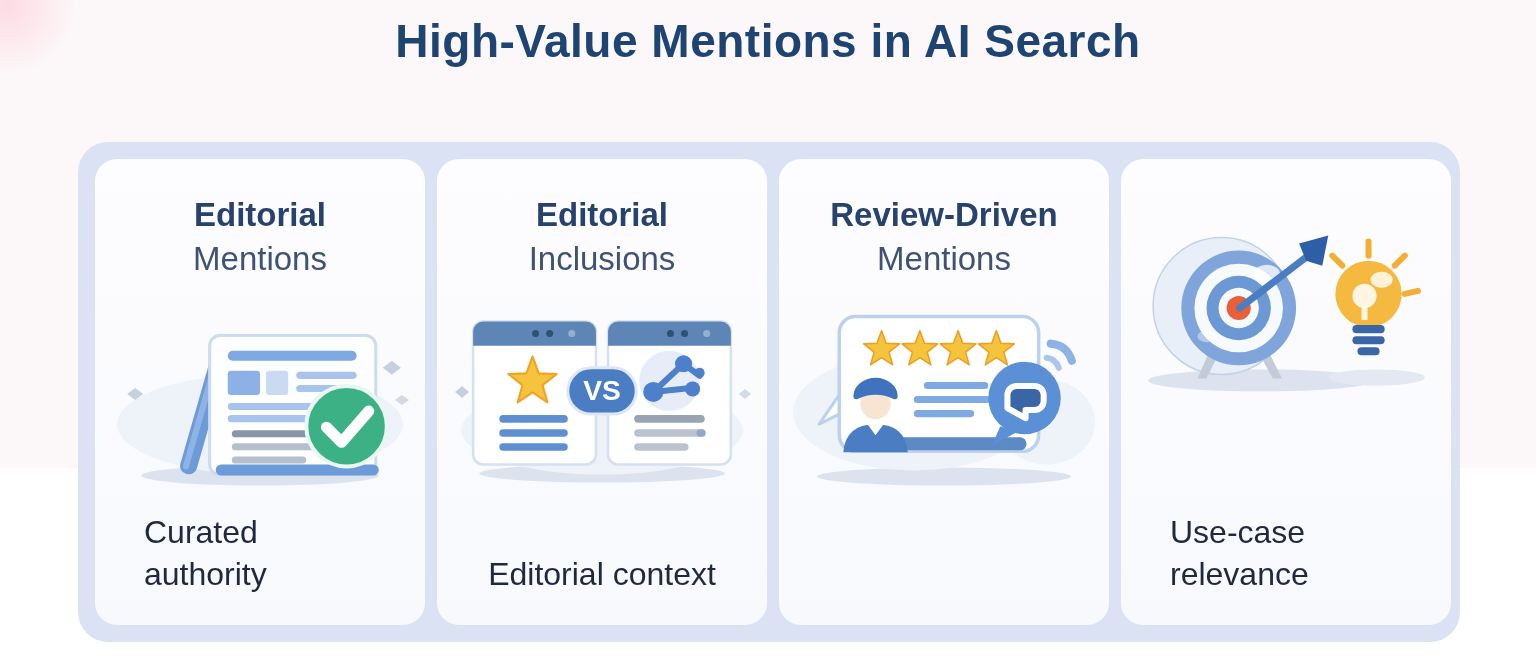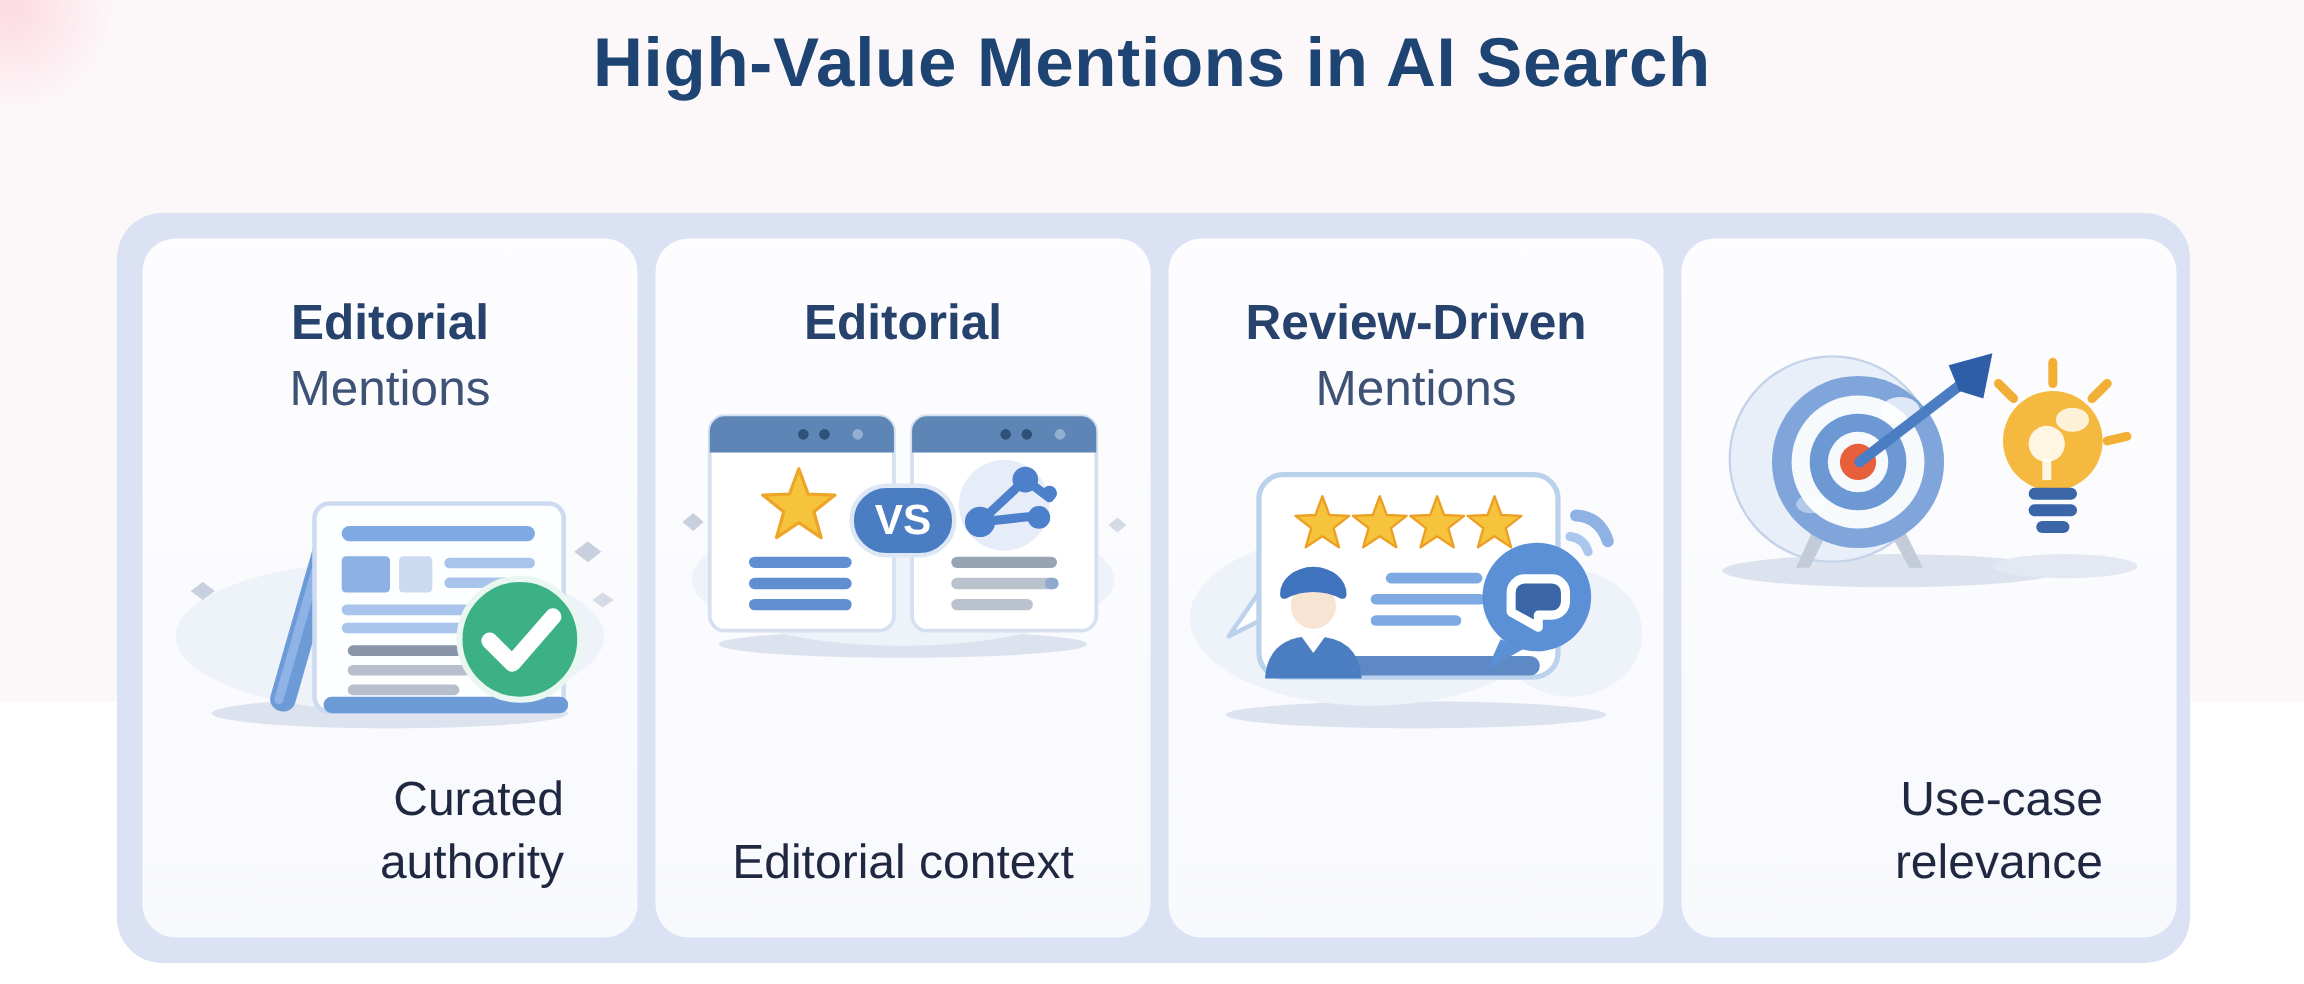--- a/index.html
+++ b/index.html
@@ -28,21 +28,21 @@
     display:flex; flex-direction:column; align-items:center;
     padding:34px 14px 20px;
   }
   .card-heading { text-align:center; font-size:33px; line-height:1.33; }
   .heading-line1 { display:block; font-weight:700; color:#27426c; }
   .heading-line2 { display:block; font-weight:400; color:#3d5275; }
   .icon-wrap { margin-top:14px; height:204px; display:flex; align-items:center; justify-content:flex-start; }
   .icon-wrap svg { width:302px; height:192px; }
   .caption {
     margin-top:auto; margin-bottom:10px;
-    text-align:right; font-size:32px; line-height:1.32;
+    text-align:left; font-size:32px; line-height:1.32;
     color:#1f2840; max-width:232px;
   }
 </style>
 </head>
 <body>
 
 <div class="canvas">
 
   <div class="title">High-Value Mentions in AI Search</div>
 
@@ -81,20 +81,21 @@
             <path d="M216 125 l15 15 l27 -31" fill="none" stroke="#ffffff" stroke-width="11" stroke-linecap="round" stroke-linejoin="round"></path>
           </g>
         </svg>
       </div>
       <div class="caption">Curated authority</div>
     </div>
 
     <div class="card">
       <div class="card-heading">
         <span class="heading-line1">Editorial</span>
+        <span class="heading-line2">Inclusions</span>
       </div>
       <div class="icon-wrap">
         <svg viewBox="0 0 300 190">
           <ellipse cx="150" cy="171" rx="122" ry="9" fill="#dde3ee"></ellipse>
           <ellipse cx="150" cy="128" rx="140" ry="44" fill="#eef2f9"></ellipse>
           <path d="M4 90 l7 -6 7 6 -7 6 z" fill="#c8cfdd"></path>
           <path d="M286 92 l6 -5 6 5 -6 5 z" fill="#d4dae6"></path>
           <g>
             <rect x="22" y="20" width="122" height="142" rx="10" fill="#ffffff" stroke="#d5e0f0" stroke-width="2.5"></rect>
             <path d="M22 30 a10 10 0 0 1 10 -10 h102 a10 10 0 0 1 10 10 v14 h-122 z" fill="#5d86b6"></path>

